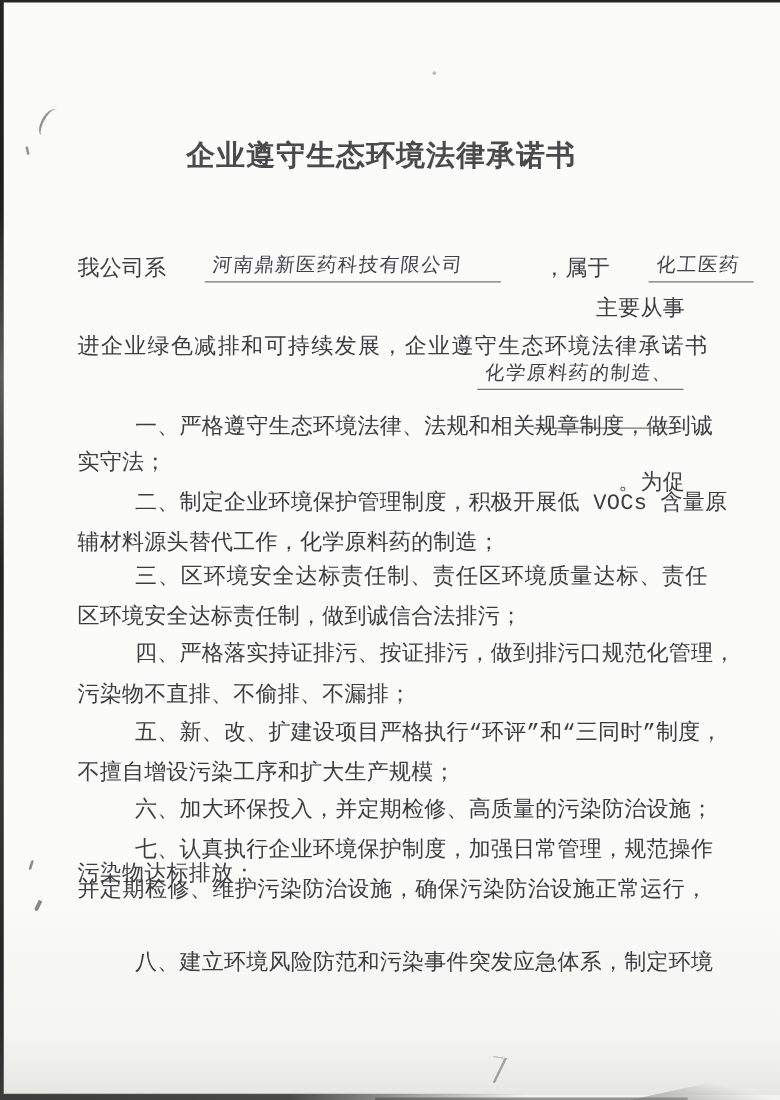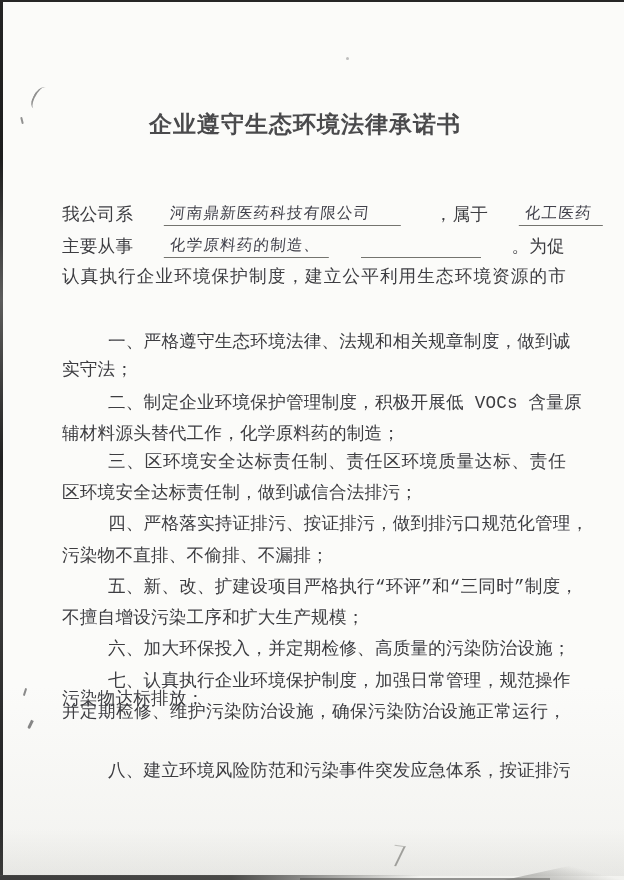--- a/index.html
+++ b/index.html
@@ -67,21 +67,21 @@
   }
   .line {
     position: absolute; left: 62px; width: 504px; height: 24px;
     font-size: 17.6px; line-height: 24px; color: #3d3d41;
     letter-spacing: 0.2px; white-space: nowrap;
   }
   .full { text-align: justify; text-align-last: justify; }
   .indent { text-indent: 46px; font-family: Liberation Mono, monospace; }
   .flexline { display: flex; align-items: flex-end; gap: 30px; }
   .flexline .pt { white-space: pre; }
-  .l2 { width: 486px; }
+  .l2 { width: 486px; flex-direction: column; }
   .hw {
     display: inline-block;
     font-size: 15.5px; line-height: 21px; color: #40404a;
     letter-spacing: 1.2px; white-space: nowrap;
     border-bottom: 1.5px solid #74746f;
     padding: 0 6px 2px 5px;
     transform: skewX(-6deg);
   }
   .hw-company { padding-right: 32px; margin: 0 2px; }
   .hw-industry { margin: 0 4px 0 2px; padding-right: 12px; }
@@ -119,30 +119,30 @@
     <span class="pt">行业，</span>
   </div>
 
   <div class="line flexline l2" style="top:234px">
     <span class="pt">主要从事</span>
     <span class="hw hw-business">化学原料药的制造、</span>
     <span class="blank-underline"></span>
     <span class="pt">。为促</span>
   </div>
 
-  <div class="line full" style="top:264px">认真执行企业环境保护制度，建立公平利用生态环境资源的市</div>
+  <div class="line full" style="top:264px">进企业绿色减排和可持续发展，企业遵守生态环境法律承诺书</div>
   <div class="line full indent" style="top:330px">一、严格遵守生态环境法律、法规和相关规章制度，做到诚</div>
   <div class="line" style="top:357px">实守法；</div>
   <div class="line full indent" style="top:391px">二、制定企业环境保护管理制度，积极开展低 VOCs 含量原</div>
   <div class="line" style="top:421px">辅材料源头替代工作，化学原料药的制造；</div>
   <div class="line full indent" style="top:450px">三、区环境安全达标责任制、责任区环境质量达标、责任</div>
   <div class="line" style="top:480px">区环境安全达标责任制，做到诚信合法排污；</div>
   <div class="line full indent" style="top:512px">四、严格落实持证排污、按证排污，做到排污口规范化管理，</div>
   <div class="line" style="top:543px">污染物不直排、不偷排、不漏排；</div>
   <div class="line full indent" style="top:575px">五、新、改、扩建设项目严格执行“环评”和“三同时”制度，</div>
   <div class="line" style="top:605px">不擅自增设污染工序和扩大生产规模；</div>
   <div class="line full indent" style="top:637px">六、加大环保投入，并定期检修、高质量的污染防治设施；</div>
   <div class="line full indent" style="top:669px">七、认真执行企业环境保护制度，加强日常管理，规范操作</div>
   <div class="line full" style="top:699px">并定期检修、维护污染防治设施，确保污染防治设施正常运行，</div>
   <div class="line" style="top:686px">污染物达标排放；</div>
-  <div class="line full indent" style="top:759px">八、建立环境风险防范和污染事件突发应急体系，按证排污</div>
+  <div class="line full indent" style="top:759px">八、建立环境风险防范和污染事件突发应急体系，制定环境</div>
 
 </div>
 
 </body></html>

